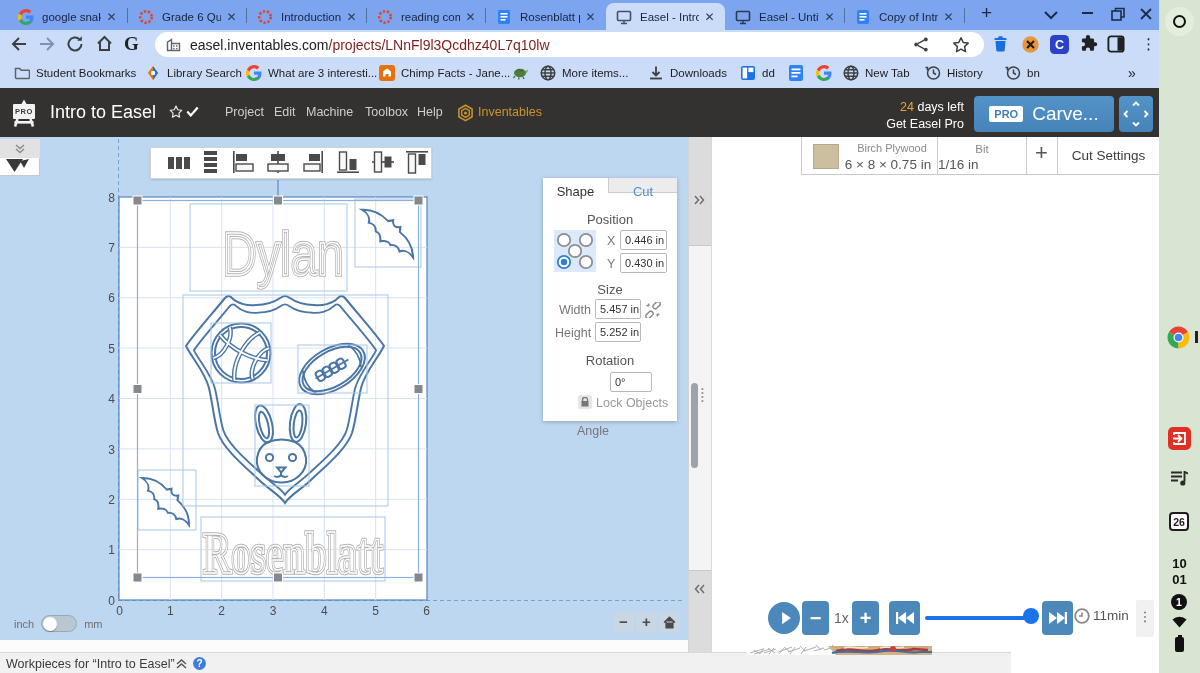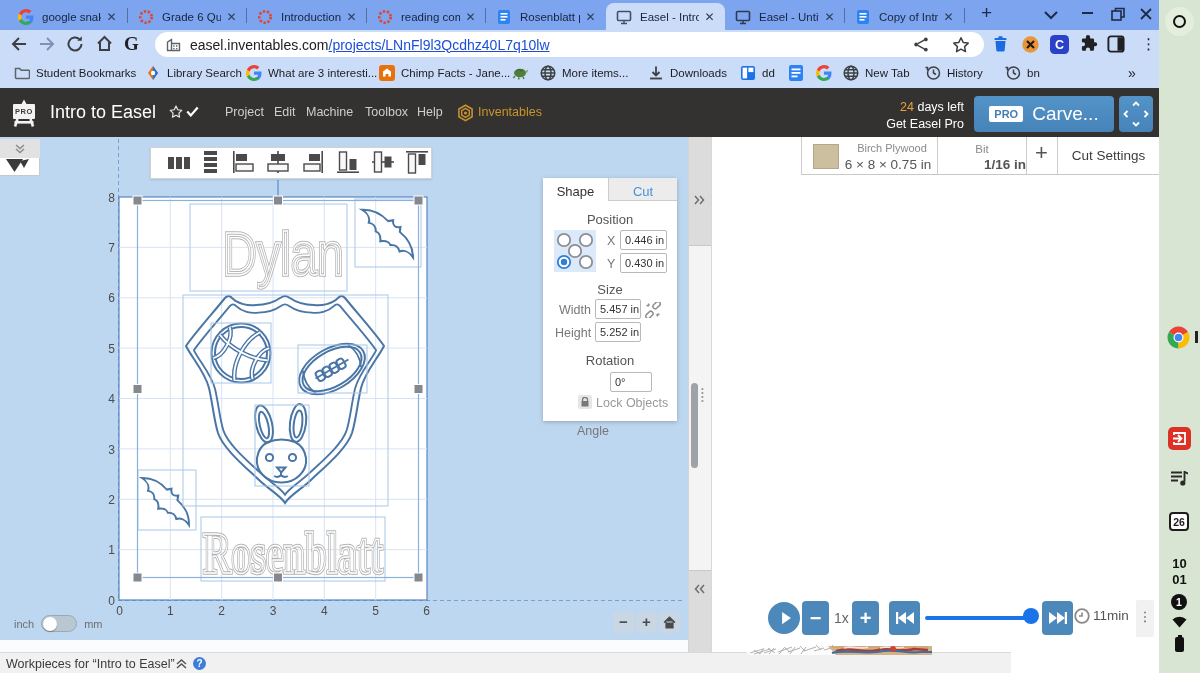--- a/index.html
+++ b/index.html
@@ -173,21 +173,21 @@
         <rect x="1.4" y="1.4" width="15.2" height="15.2" rx="2.4" fill="none" stroke="#202124" stroke-width="1.9"></rect>
         <path d="M10.5 2.2h4.2a1.6 1.6 0 0 1 1.6 1.6v10.4a1.6 1.6 0 0 1-1.6 1.6h-4.2z" fill="#202124"></path>
       </svg>
     <div class="abs" style="left:1141px;top:5px;font-size:15px;color:#202124;line-height:18px;">⋮</div>
   </div>
   <div id="urlpill">
     <svg style="margin-left:11px;flex:none;" width="15" height="15" viewBox="0 0 15 15">
         <path d="M1.5 13.5V5.2l4-2.7v11zM5.5 13.5V6.5h8v7z" fill="none" stroke="#5f6368" stroke-width="1.4"></path>
         <path d="M7.2 8.3h1.4v1.4H7.2zM10 8.3h1.4v1.4H10zM7.2 10.9h1.4v1.4H7.2zM10 10.9h1.4v1.4H10z" fill="#5f6368"></path>
       </svg>
-    <span style="margin-left:9px;color:#202124;">easel.inventables.com<span style="color:#1d4ed8;text-decoration:underline;">/projects/LNnFl9l3Qcdhz40L7q10lw</span></span>
+    <span style="margin-left:9px;color:#202124;">easel.inventables.com<span style="color:#7f1d1d;">/projects/LNnFl9l3Qcdhz40L7q10lw</span></span>
     <span style="flex:1;"></span>
     <svg style="flex:none;margin-right:22px;" width="17" height="17" viewBox="0 0 17 17">
         <circle cx="3.2" cy="8.5" r="1.9" fill="#3c4043"></circle>
         <circle cx="12.8" cy="3.4" r="1.9" fill="#3c4043"></circle>
         <circle cx="12.8" cy="13.6" r="1.9" fill="#3c4043"></circle>
         <path d="M4.8 7.6l6.4-3.4M4.8 9.4l6.4 3.4" stroke="#3c4043" stroke-width="1.5"></path>
       </svg>
     <svg style="flex:none;margin-right:14px;" width="18" height="18" viewBox="0 0 18 18">
         <path d="M9 1.8l2.2 4.6 5 .7-3.6 3.5.9 5-4.5-2.4-4.5 2.4.9-5L1.8 7.1l5-.7z" fill="none" stroke="#3c4043" stroke-width="1.5" stroke-linejoin="round"></path>
       </svg>
@@ -554,21 +554,21 @@
       </svg>
     <div style="position:absolute;left:381px;top:471px;font-size:13.5px;color:#555;">11min</div>
     <div style="position:absolute;left:424px;top:463px;width:18px;height:37px;background:#f1f1f1;border-radius:2px;text-align:center;line-height:34px;color:#555;font-size:13px;">⋮</div>
   </div>
   <div id="matbar">
     <div style="position:absolute;left:11px;top:7px;width:26px;height:25px;background:#cbbfa0;border:1px solid #b5a888;"></div>
     <div style="position:absolute;left:45px;top:5px;width:90px;text-align:center;font-size:11px;color:#8a8a8a;">Birch Plywood</div>
     <div style="position:absolute;left:33px;top:20px;width:106px;text-align:center;font-size:13.5px;color:#555;">6 × 8 × 0.75 in</div>
     <div style="position:absolute;left:135px;top:0;width:1px;height:37px;background:#ccc;"></div>
     <div style="position:absolute;left:136px;top:6px;width:88px;text-align:center;font-size:11.5px;color:#8a8a8a;">Bit</div>
-    <div style="position:absolute;left:136px;top:20px;width:88px;text-align:right;font-size:13.5px;color:#555;font-weight:bold;">1/16 in</div>
+    <div style="position:absolute;left:136px;top:20px;width:88px;text-align:left;font-size:13.5px;color:#555;">1/16 in</div>
     <div style="position:absolute;left:224px;top:0;width:1px;height:37px;background:#ccc;"></div>
     <div style="position:absolute;left:224px;top:3px;width:31px;text-align:center;font-size:22px;color:#555;font-weight:300;">+</div>
     <div style="position:absolute;left:255px;top:0;width:1px;height:37px;background:#ccc;"></div>
     <div style="position:absolute;left:255px;top:11px;width:103px;text-align:center;font-size:13.5px;color:#3c3c3c;">Cut Settings</div>
   </div>
   <div id="bottombar">
     <div style="position:absolute;left:6px;top:4px;font-size:12.5px;color:#3a3a3a;">Workpieces for “Intro to Easel”</div>
     <svg style="position:absolute;left:176px;top:6px;" width="11" height="10" viewBox="0 0 11 10">
         <path d="M1 5L5.5 1 10 5M1 9L5.5 5 10 9" stroke="#555" stroke-width="1.5" fill="none"></path>
       </svg>
@@ -617,21 +617,21 @@
     <div style="position:absolute;left:12px;top:594px;width:16px;height:16px;border-radius:50%;background:#111;color:#fff;font-size:10.5px;font-weight:bold;text-align:center;line-height:16px;">1</div>
     <svg style="position:absolute;left:13px;top:616px;" width="15" height="12" viewBox="0 0 15 12">
         <path d="M0.5 3.5 A10 10 0 0 1 14.5 3.5 L7.5 11.5 Z" fill="#111"></path>
       </svg>
     <div style="position:absolute;left:16px;top:637px;width:9px;height:15px;background:#111;border-radius:2px;"></div>
     <div style="position:absolute;left:18.5px;top:635px;width:4px;height:2px;background:#111;"></div>
   </div>
 
   <div id="shapepanel">
     <div style="position:absolute;left:0;top:0;width:65px;height:27px;background:#fff;text-align:center;line-height:27px;color:#333;">Shape</div>
-    <div style="position:absolute;left:65px;top:0;width:69px;height:23px;background:#ececec;border-bottom:1px solid #ccc;border-left:1px solid #ccc;text-align:center;line-height:27px;color:#4a90d9;">Cut</div>
+    <div style="position:absolute;left:65px;top:0;width:69px;height:15px;background:#ececec;border-bottom:1px solid #ccc;border-left:1px solid #ccc;text-align:center;line-height:27px;color:#4a90d9;">Cut</div>
     <div style="position:absolute;left:0;top:34px;width:134px;text-align:center;color:#555;">Position</div>
     <div style="position:absolute;left:11px;top:52px;width:42px;height:42px;background:#dbe9fb;"></div>
     <svg style="position:absolute;left:11px;top:52px;" width="42" height="42" viewBox="0 0 42 42">
       <g fill="#fff" stroke="#8a8f94" stroke-width="1.8">
         <circle cx="10" cy="10" r="6.2"></circle>
           <circle cx="32" cy="10" r="6.2"></circle>
           <circle cx="21" cy="21" r="6.2"></circle>
           <circle cx="32" cy="32" r="6.2"></circle>
       </g>
       <circle cx="10" cy="32" r="6.2" fill="#fff" stroke="#2f7fd3" stroke-width="1.8"></circle>

